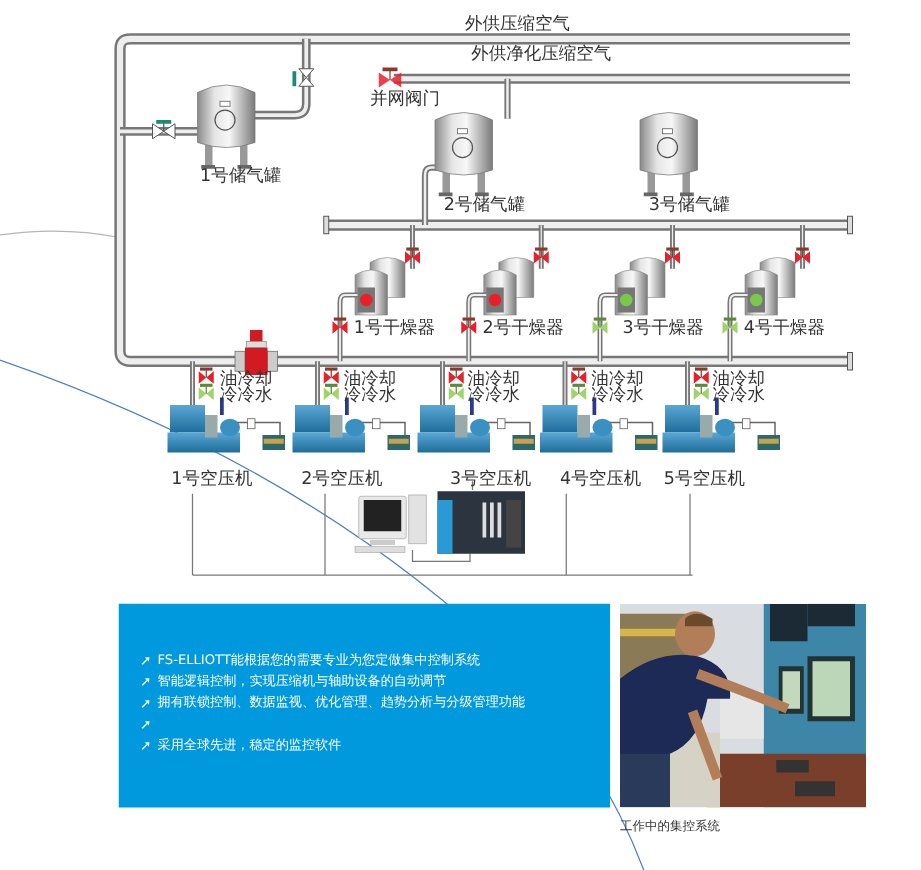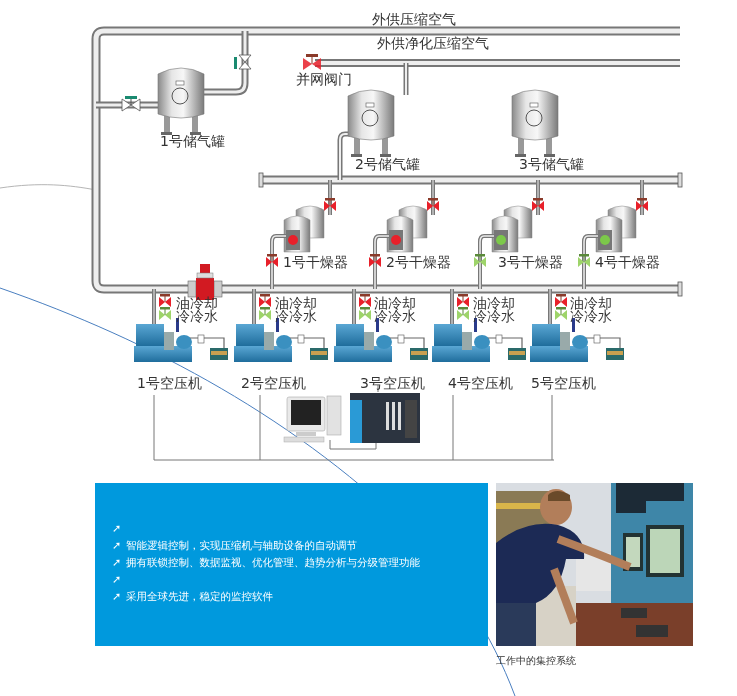--- a/index.html
+++ b/index.html
@@ -406,20 +406,21 @@
   <div class="lbl" style="left:241px;top:378px;">2号空压机</div>
   <div class="lbl" style="left:360px;top:378px;">3号空压机</div>
   <div class="lbl" style="left:437px;top:378px;margin-left:11px;">4号空压机</div>
   <div class="lbl" style="left:531px;top:378px;">5号空压机</div>
 </div>
 
 <div class="infobox">
   <ul class="bullets">
     <li>
         <span class="arr">➚</span>
+        <span>FS-ELLIOTT能根据您的需要专业为您定做集中控制系统</span>
       </li>
     <li>
         <span class="arr">➚</span>
         <span>智能逻辑控制，实现压缩机与轴助设备的自动调节</span>
       </li>
     <li>
         <span class="arr">➚</span>
         <span>拥有联锁控制、数据监视、优化管理、趋势分析与分级管理功能</span>
       </li>
     <li>

